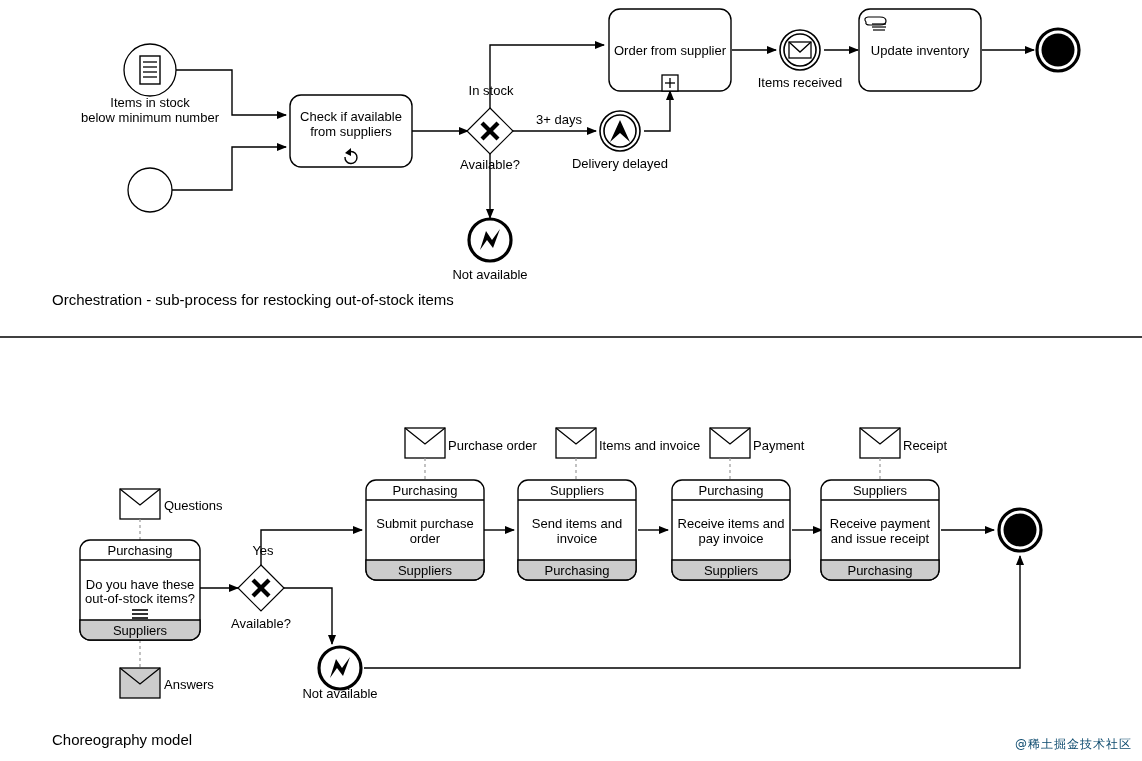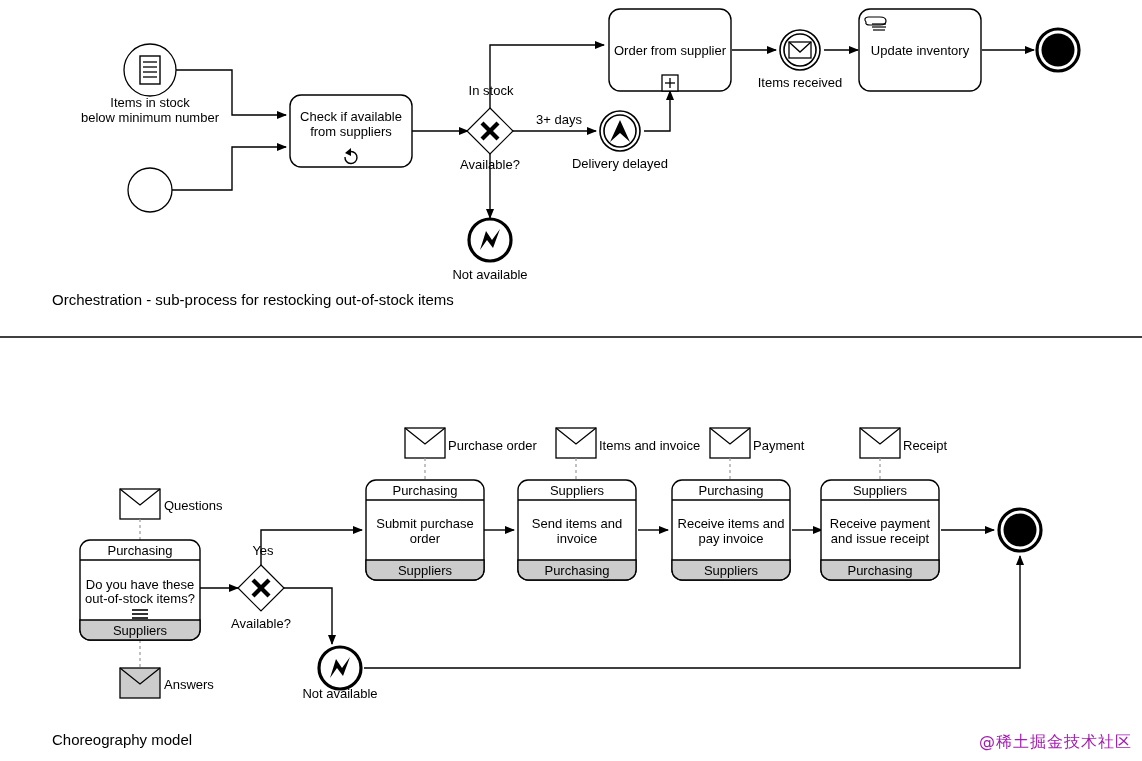--- a/index.html
+++ b/index.html
@@ -30,22 +30,22 @@
   .svg-caption {
     font-family: "Liberation Sans", sans-serif;
     font-size: 15px;
     fill: #000000;
   }
   .watermark {
     position: absolute;
     right: 10px;
     bottom: 8px;
     font-family: "DejaVu Sans", sans-serif;
-    font-size: 16px;
-    color: #a21caf;
+    font-size: 12px;
+    color: #0c4a6e;
     letter-spacing: 1px;
     user-select: none;
   }
 </style>
 </head>
 <body>
 
 <svg id="canvas" viewBox="0 0 1142 761" xmlns="http://www.w3.org/2000/svg">
   <defs>
     <marker id="arrow" markerWidth="10" markerHeight="8" refX="9" refY="4" orient="auto" markerUnits="userSpaceOnUse">

